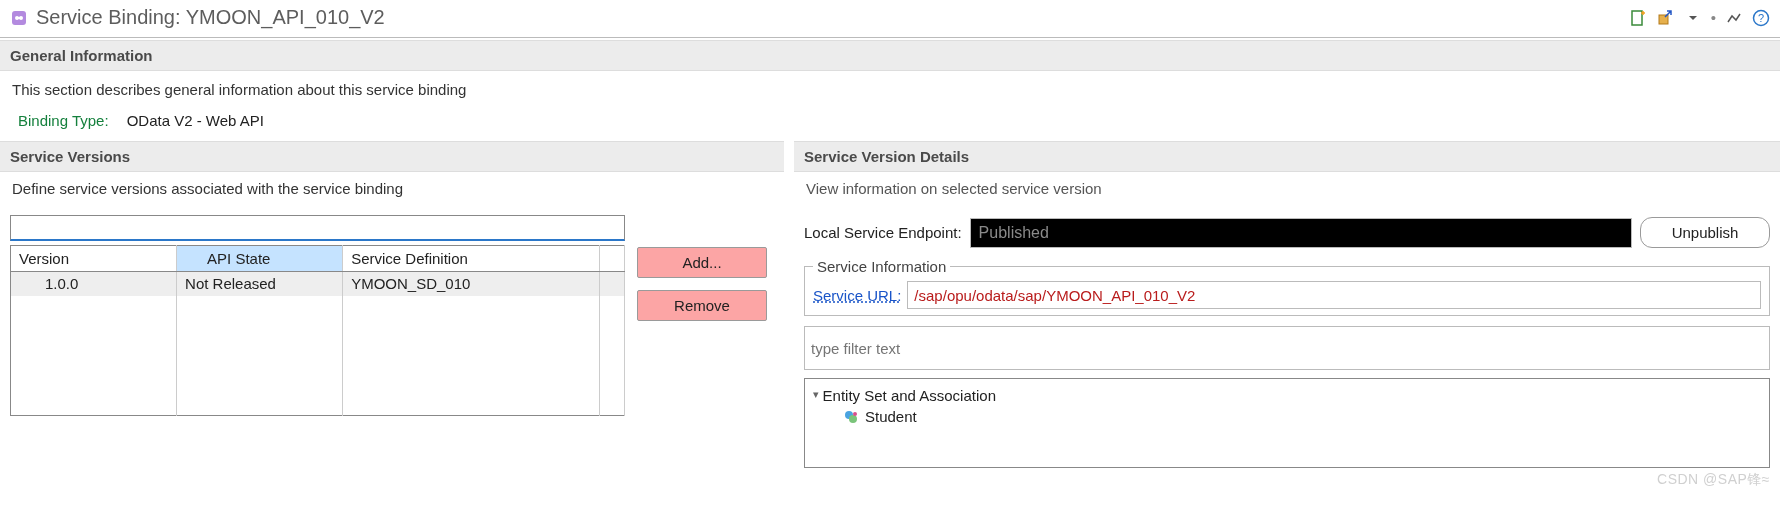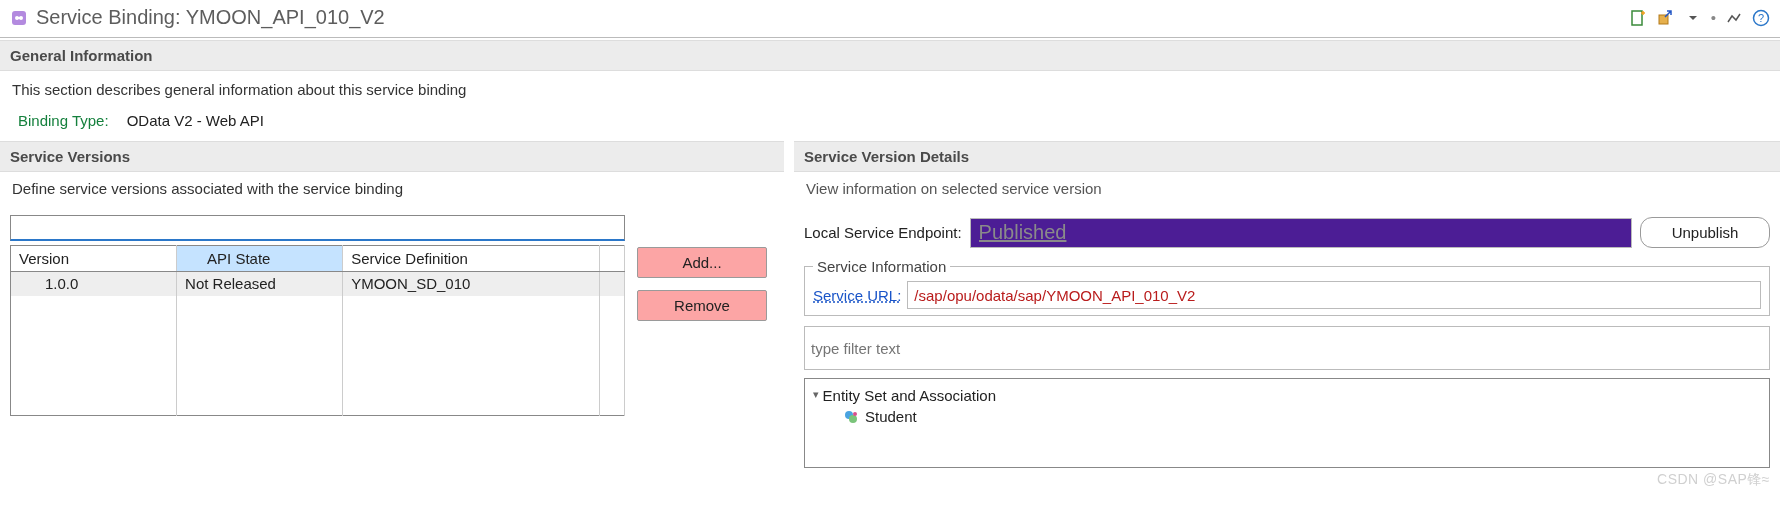--- a/index.html
+++ b/index.html
@@ -92,25 +92,24 @@
   .endpoint-row {
     display: flex;
     align-items: center;
     gap: 8px;
     padding: 6px 10px;
   }
   .ro-input {
     flex: 1;
     height: 30px;
     border: 1px solid #bbb;
-    background: #4c1d95;
+    background: #000000;
     color: #8a8a8a;
     padding: 2px 8px;
-    font-size: 20px;
-    text-decoration: underline;
+    font-size: 16px;
   }
   .unpublish-btn {
     width: 130px;
     border: 1px solid #9a9a9a;
     background: #fff;
     padding: 6px 8px;
     font-size: 15px;
     text-align: center;
     border-radius: 12px;
     cursor: pointer;

